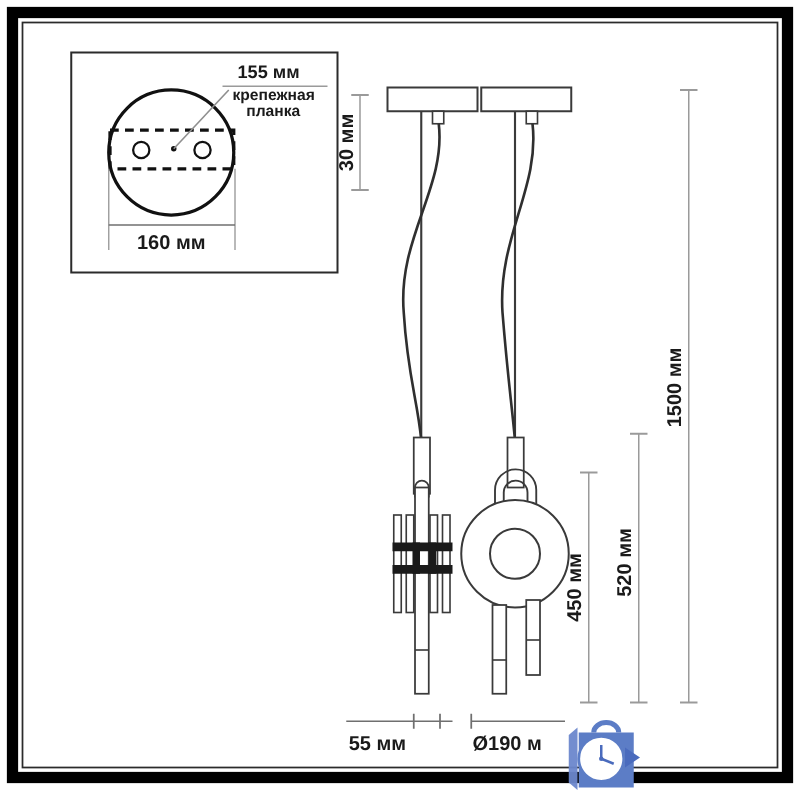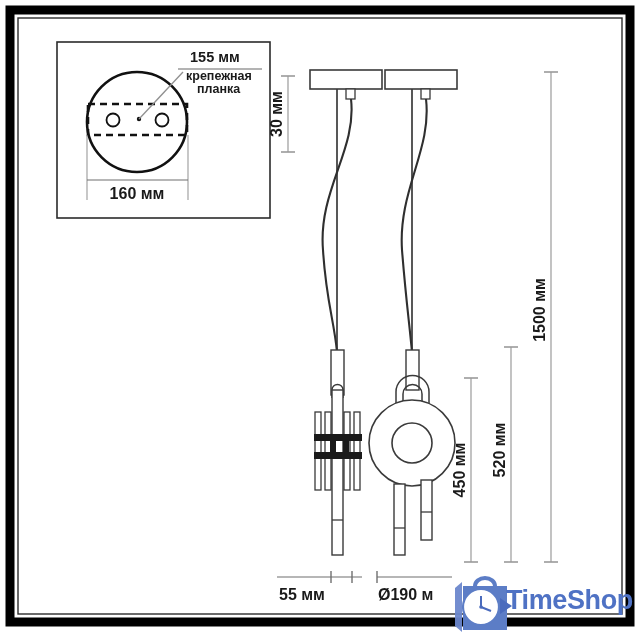--- a/index.html
+++ b/index.html
@@ -166,15 +166,14 @@
 
       <path d="M500,598 L512,606 L500,614 Z" fill="#4a6bbd"></path>
 
       <circle cx="481" cy="607" r="18" fill="#ffffff" stroke="#5c7dc6" stroke-width="2.2"></circle>
       <line x1="481" y1="607" x2="481" y2="596" stroke="#4a6bbd" stroke-width="2"></line>
       <line x1="481" y1="607" x2="491" y2="611" stroke="#4a6bbd" stroke-width="2"></line>
       <circle cx="481" cy="607" r="1.8" fill="#4a6bbd"></circle>
     </g>
   </svg>
 
-  <div class="wm-text">TimeShop</div>
 
 </div>
 
 </body></html>

